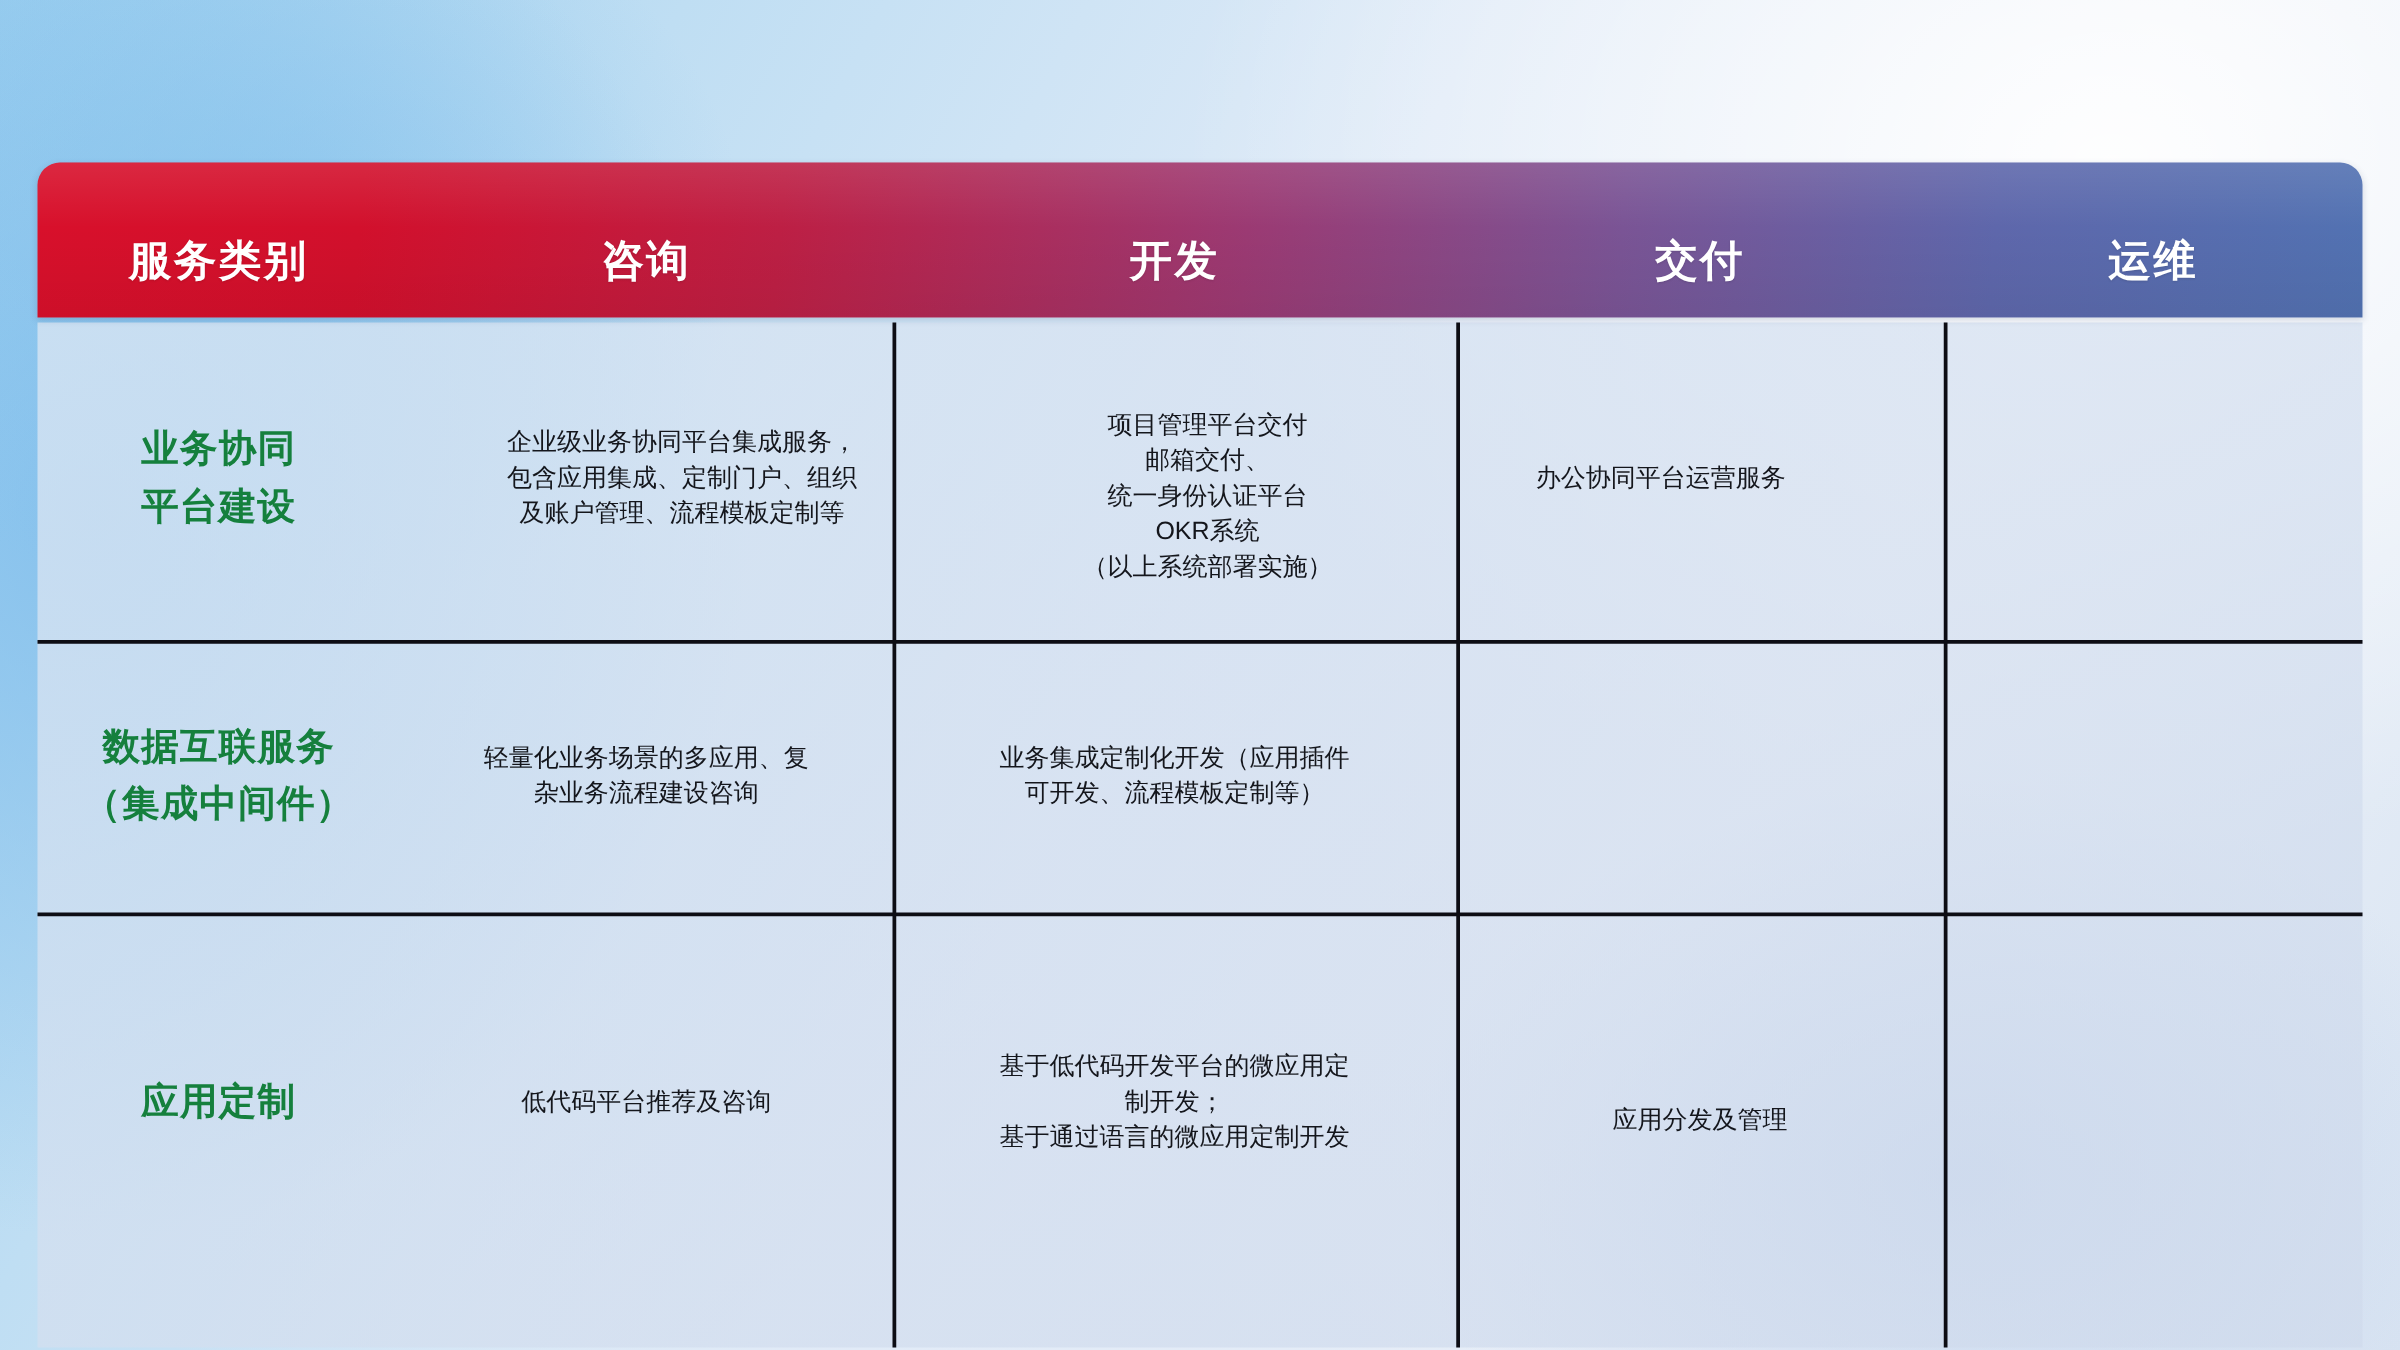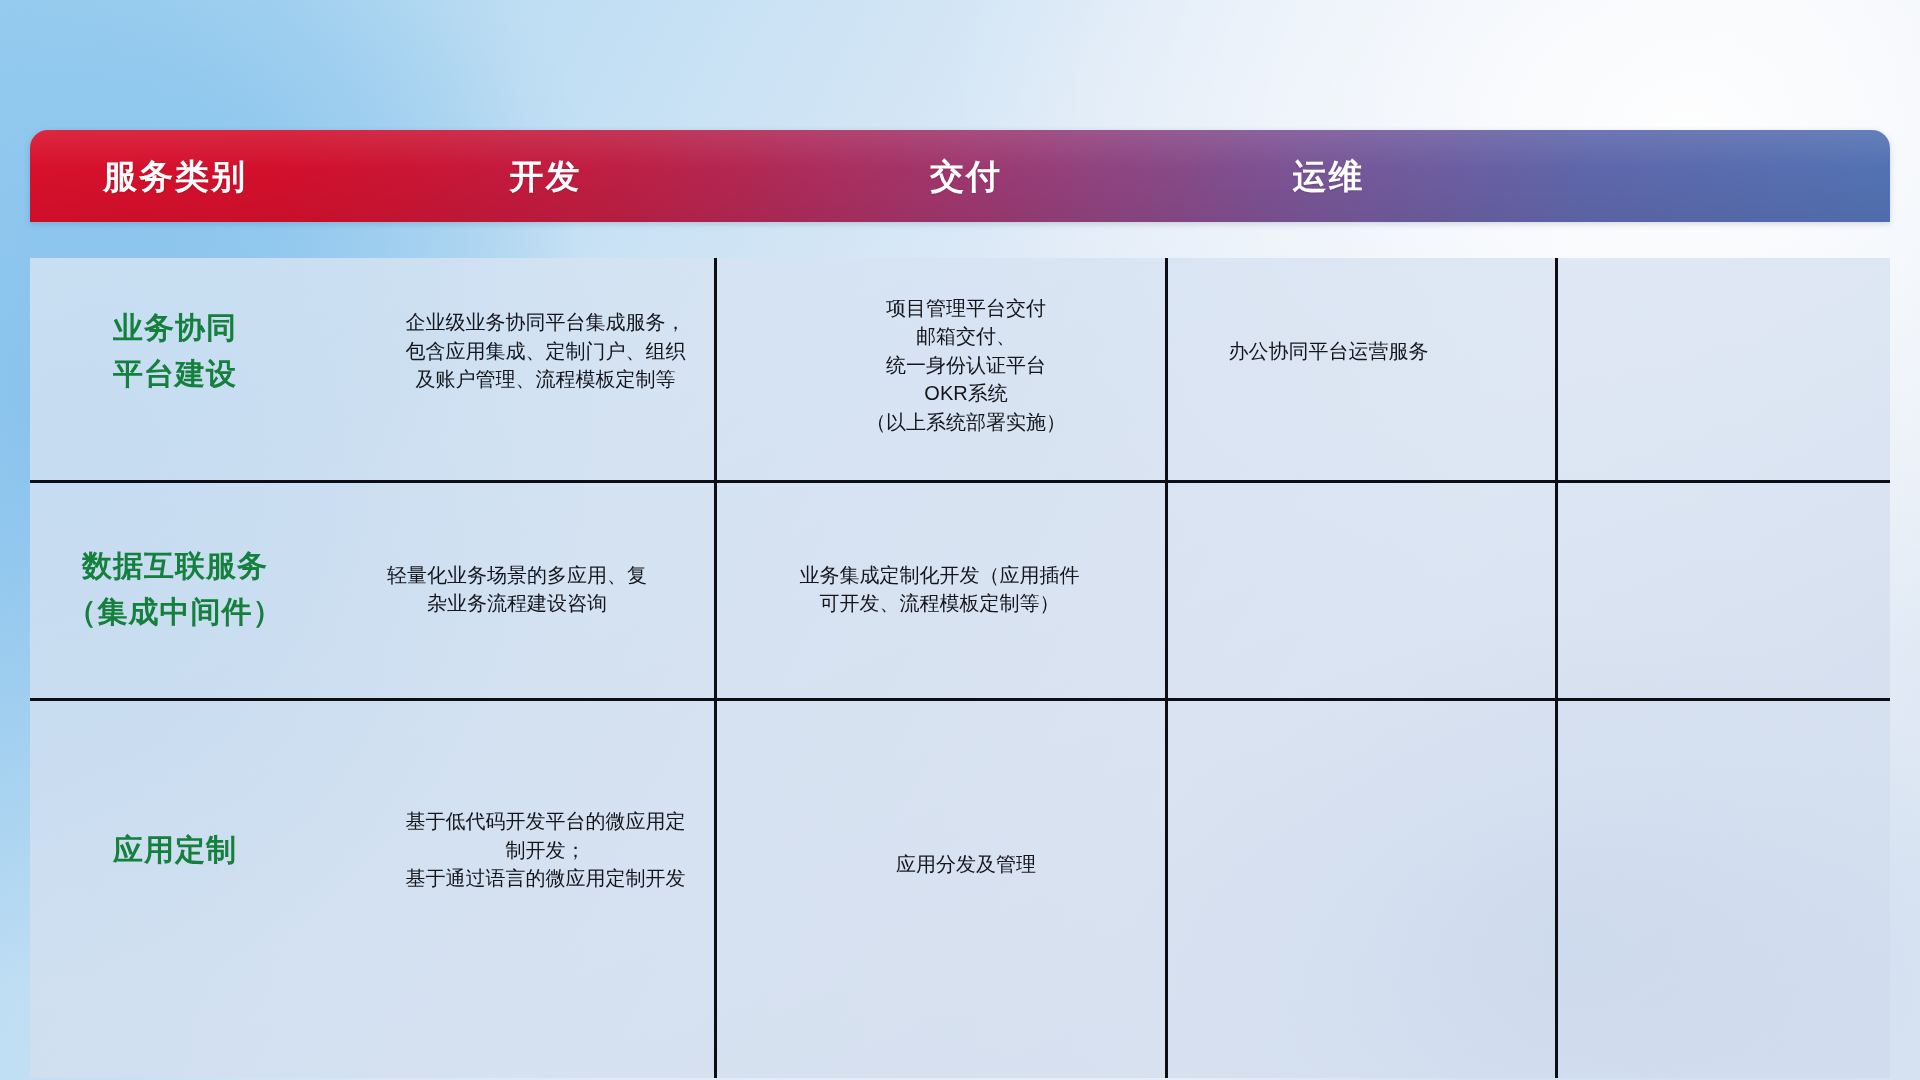--- a/index.html
+++ b/index.html
@@ -51,21 +51,21 @@
     top: 128px;
     width: 1860px;
     height: 820px;
     background: linear-gradient(160deg, rgba(216,229,243,0.80) 0%, rgba(213,224,240,0.74) 45%, rgba(207,218,236,0.70) 100%);
   }
 
   
   .header-row {
     position: relative;
     display: flex;
-    height: 92px;
+    height: 124px;
     border-radius: 18px 18px 0 0;
     background: linear-gradient(95deg,
         #d8102b 0%,
         #d2102c 14%,
         #bd1f44 32%,
         #9b3a73 52%,
         #7a5495 68%,
         #5e67ab 84%,
         #5272b2 100%);
     overflow: hidden;
@@ -161,20 +161,21 @@
   <div class="bg-soft-a"></div>
   <div class="bg-soft-b"></div>
 </div>
 
 <div class="table-wrap">
 
   <div class="table-body-panel"></div>
 
   <div class="header-row">
     <div class="header-cell col-0">服务类别</div>
+    <div class="header-cell col-1">咨询</div>
     <div class="header-cell col-2">开发</div>
     <div class="header-cell col-3">交付</div>
     <div class="header-cell col-4">运维</div>
   </div>
 
   <div class="body-rows">
 
     <div class="row row-1">
       <div class="cell label col-0">业务协同
 平台建设</div>
@@ -195,20 +196,21 @@
       <div class="cell col-1">轻量化业务场景的多应用、复
 杂业务流程建设咨询</div>
       <div class="cell col-2">业务集成定制化开发（应用插件
 可开发、流程模板定制等）</div>
       <div class="cell col-3"></div>
       <div class="cell col-4"></div>
     </div>
 
     <div class="row row-3">
       <div class="cell label col-0">应用定制</div>
+      <div class="cell col-1">低代码平台推荐及咨询</div>
       <div class="cell col-2">基于低代码开发平台的微应用定
 制开发；
 基于通过语言的微应用定制开发</div>
       <div class="cell col-3">应用分发及管理</div>
       <div class="cell col-4"></div>
     </div>
 
   </div>
 
   <div class="vline v1"></div>

